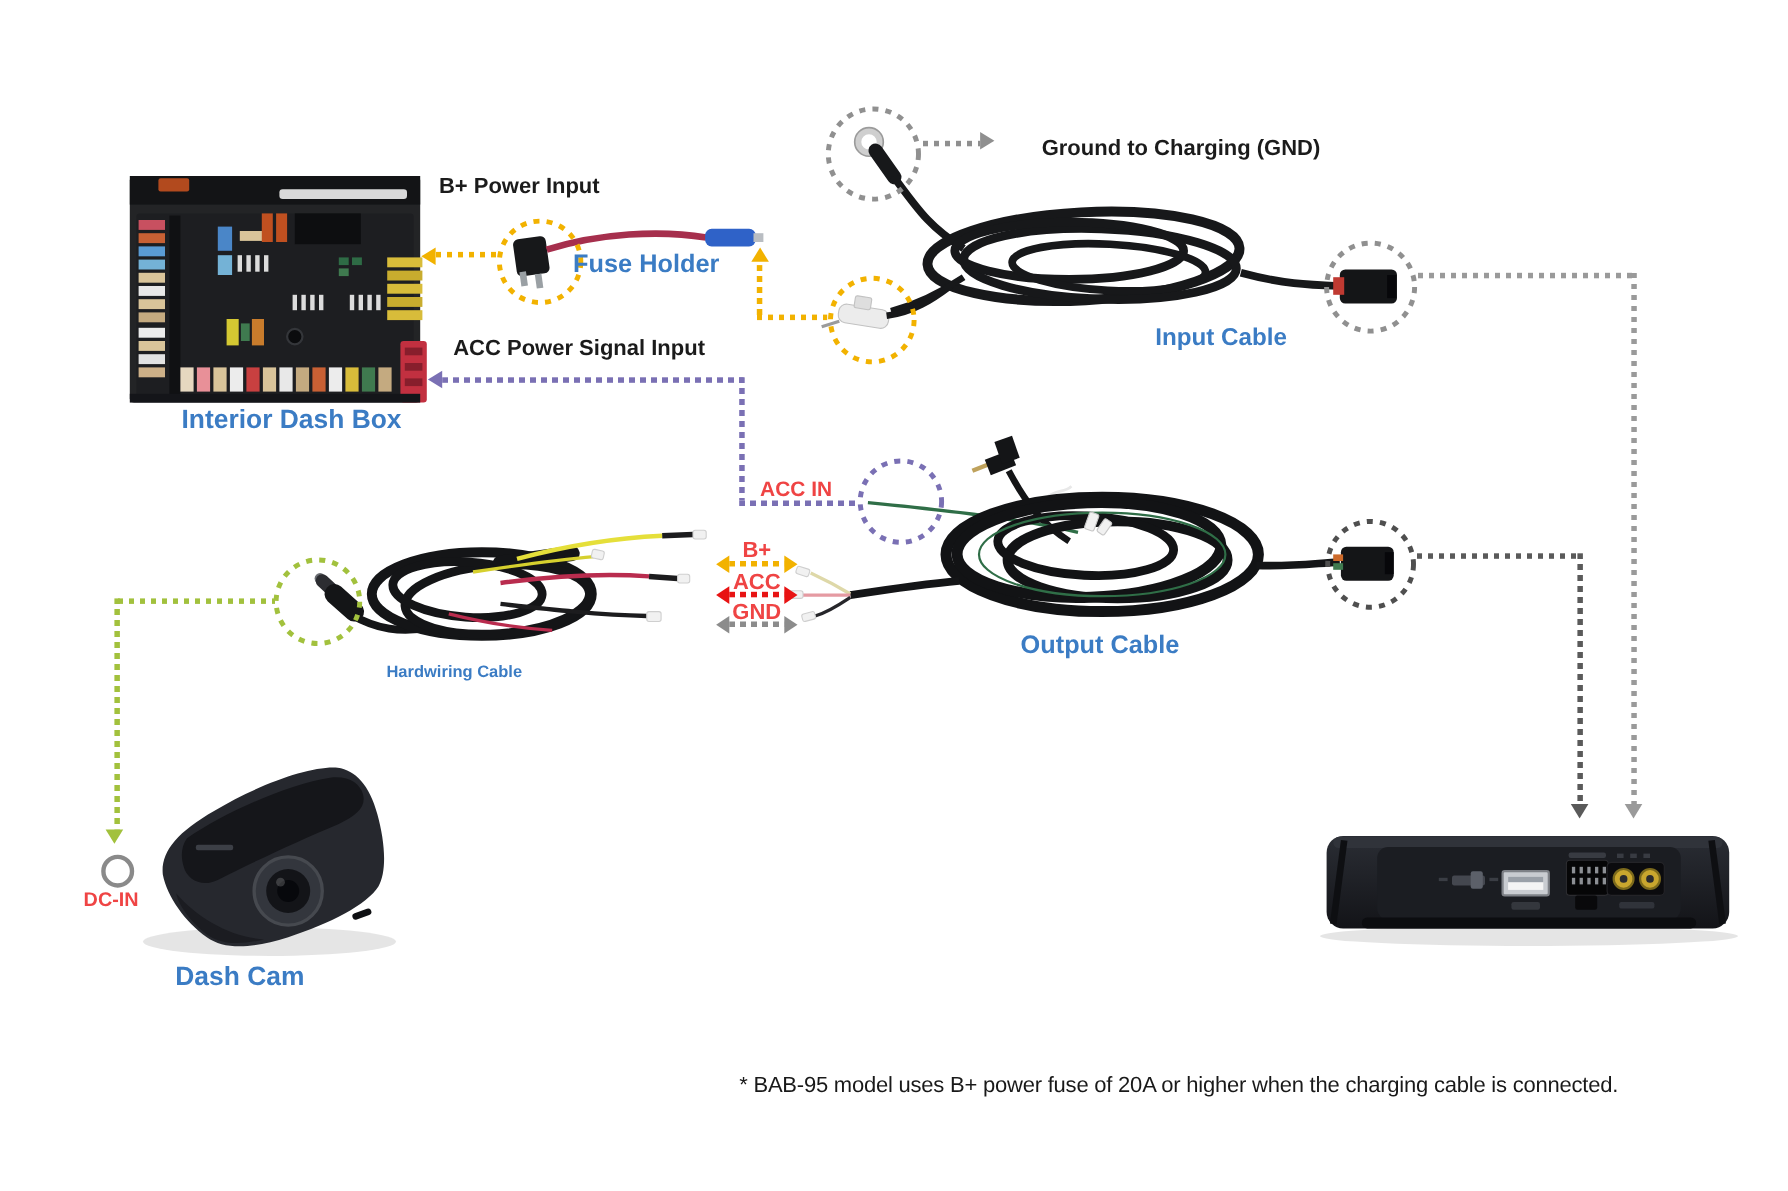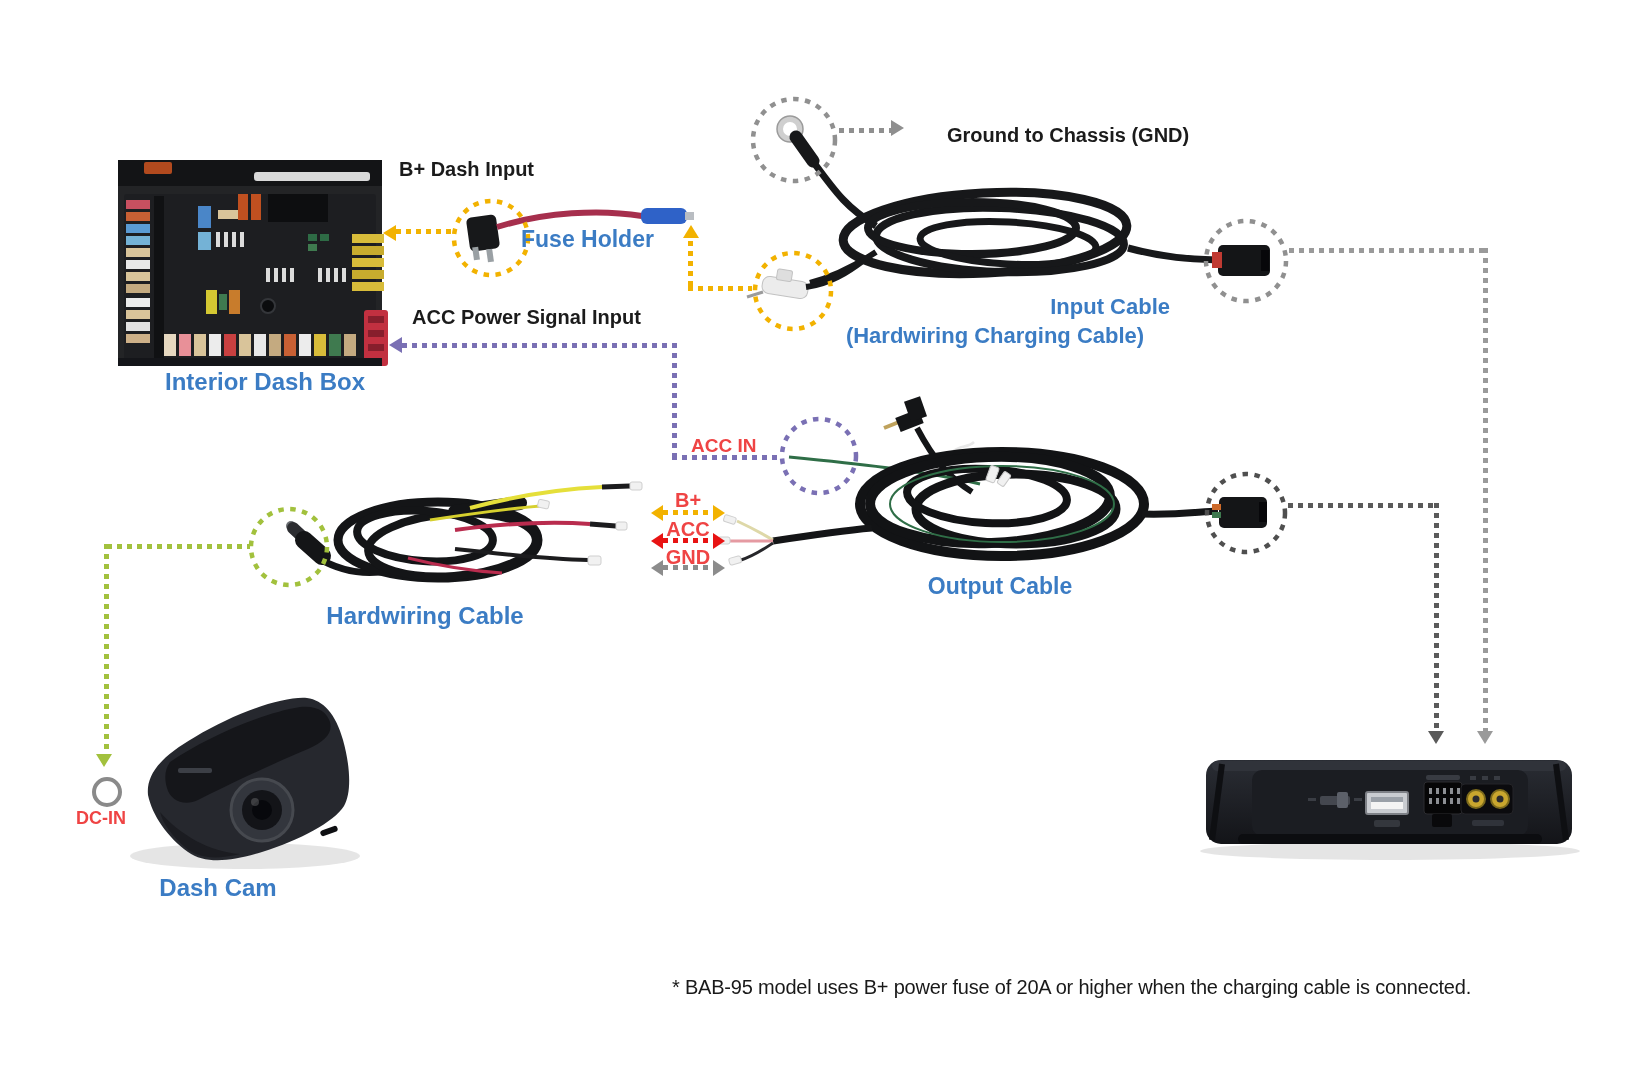--- a/index.html
+++ b/index.html
@@ -297,29 +297,28 @@
       <span class="mid"></span>
       <span class="tr"></span>
   </div>
   <div class="dbl" style="--c:#8c8c8c; left:651px; top:560px;">
     <span class="tl"></span>
       <span class="mid"></span>
       <span class="tr"></span>
   </div>
 
   <div class="lbl lbl-blue center" style="left:115px; top:368px; width:300px; font-size:24px;">Interior Dash Box</div>
-  <div class="lbl lbl-dark" style="left:399px; top:158px; font-size:20px;">B+ Dash Input</div>
+  <div class="lbl lbl-dark" style="left:399px; top:158px; font-size:20px;">B+ Power Input</div>
   <div class="lbl lbl-blue" style="left:521px; top:226px; font-size:23px;">Fuse Holder</div>
   <div class="lbl lbl-dark" style="left:412px; top:306px; font-size:20px;">ACC Power Signal Input</div>
-  <div class="lbl lbl-dark" style="left:947px; top:124px; font-size:20px;">Ground to Chassis (GND)</div>
+  <div class="lbl lbl-dark" style="left:947px; top:124px; font-size:20px;">Ground to Charging (GND)</div>
   <div class="lbl lbl-blue center" style="left:820px; top:294px; width:350px; font-size:22px;text-align:right;">Input Cable</div>
-  <div class="lbl lbl-blue center" style="left:820px; top:323px; width:350px; font-size:22px;">(Hardwiring Charging Cable)</div>
   <div class="lbl lbl-gray" style="left:691px; top:435px; font-size:19px;">ACC IN</div>
   <div class="lbl lbl-gray center" style="left:649px; top:489px; width:78px; font-size:20px;">B+</div>
   <div class="lbl lbl-gray center" style="left:649px; top:518px; width:78px; font-size:20px;">ACC</div>
   <div class="lbl lbl-gray center" style="left:649px; top:546px; width:78px; font-size:20px;">GND</div>
   <div class="lbl lbl-blue center" style="left:900px; top:573px; width:200px; font-size:23px;">Output Cable</div>
-  <div class="lbl lbl-blue center" style="left:325px; top:602px; width:200px; font-size:24px;">Hardwiring Cable</div>
+  <div class="lbl lbl-blue center" style="left:313px; top:602px; width:200px; font-size:15px;">Hardwiring Cable</div>
   <div class="lbl lbl-gray" style="left:76px; top:808px; font-size:18px;">DC-IN</div>
   <div class="lbl lbl-blue center" style="left:118px; top:874px; width:200px; font-size:24px;">Dash Cam</div>
   <div class="lbl" style="left:672px; top:976px; font-size:20px; font-weight:normal; color:#191919; letter-spacing:-0.2px;">* BAB-95 model uses B+ power fuse of 20A or higher when the charging cable is connected.</div>
 
 </div>
 
 </body></html>

